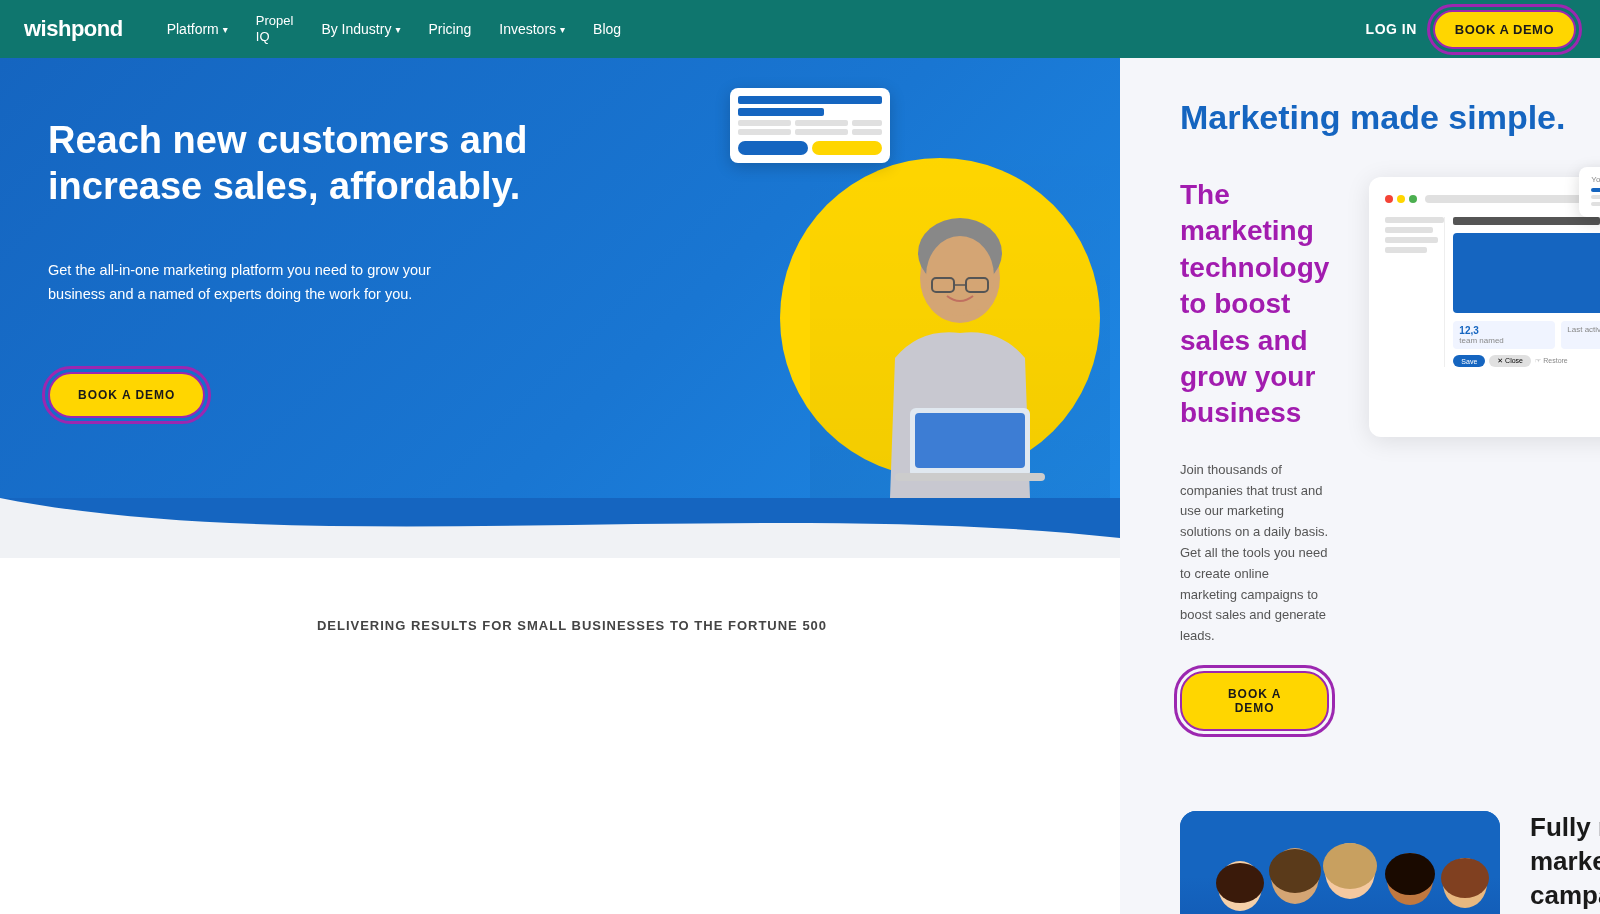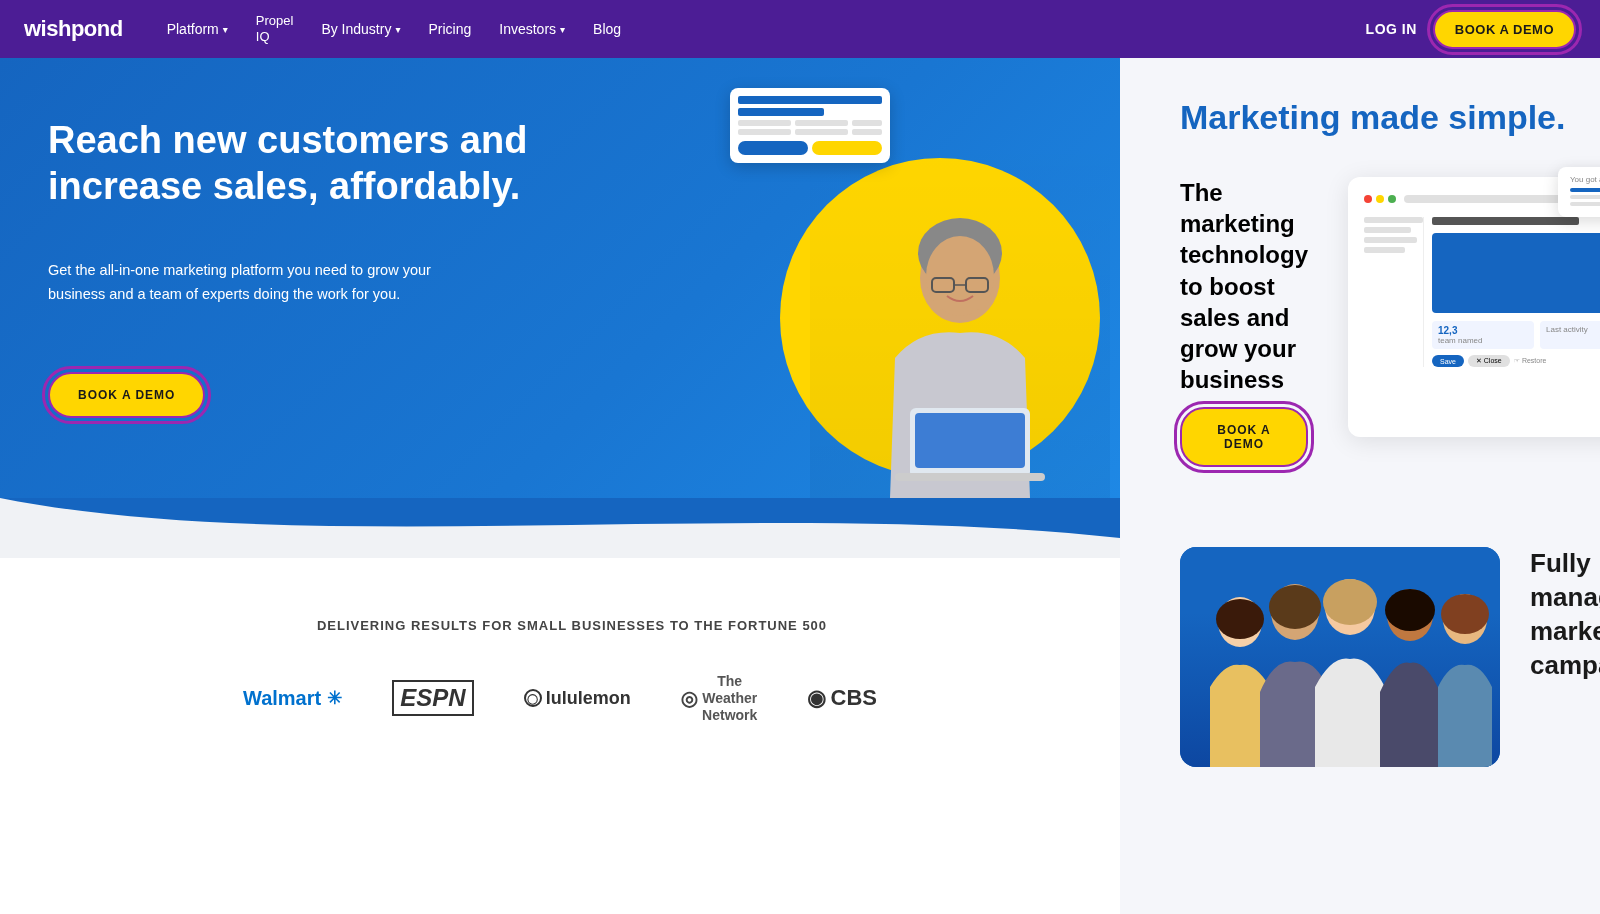--- a/index.html
+++ b/index.html
@@ -1,20 +1,20 @@
 <!DOCTYPE html>
 <html><head>
   <meta charset="utf-8">
   <style>
     * { margin: 0; padding: 0; box-sizing: border-box; }
     body { font-family: -apple-system, BlinkMacSystemFont, 'Segoe UI', Arial, sans-serif; background: #fff; width: 1600px; overflow-x: hidden; }
 
     
     .navbar {
-      display: flex; align-items: center; background: #4c1d95; height: 58px; padding: 0 24px; position: relative; z-index: 10;
+      display: flex; align-items: center; background: #0f766e; height: 58px; padding: 0 24px; position: relative; z-index: 10;
     }
     .navbar-logo { color: #fff; font-size: 22px; font-weight: 700; letter-spacing: -0.5px; margin-right: 32px; }
     .nav-links { display: flex; align-items: center; gap: 4px; }
     .nav-link {
       color: #fff; font-size: 14px; font-weight: 500; padding: 8px 12px; cursor: pointer; display: flex; align-items: center; gap: 4px; text-decoration: none;
     }
     .nav-link .chevron { font-size: 10px; }
     .nav-propeliq { color: #fff; font-size: 14px; font-weight: 500; padding: 8px 12px; cursor: pointer; line-height: 1.2; justify-content: flex-end; }
     .nav-right { margin-left: auto; display: flex; align-items: center; gap: 16px; }
     .nav-login { color: #fff; font-size: 14px; font-weight: 700; cursor: pointer; letter-spacing: 0.5px; }
@@ -64,21 +64,21 @@
     .section-marketing-simple {
       padding: 40px 60px 20px 60px; background: #f5f6fa;
     }
     .marketing-simple-title { font-size: 34px; font-weight: 800; color: #1565c0; margin-bottom: 0; }
 
     
     .boost-section {
       display: flex; align-items: flex-start; padding: 20px 60px 40px 60px; gap: 40px; background: #f5f6fa;
     }
     .boost-left { flex: 1; }
-    .boost-title { font-size: 24px; font-weight: 800; color: #000000; line-height: 1.3; margin-bottom: 12px; }
+    .boost-title { font-size: 28px; font-weight: 800; color: #a21caf; line-height: 1.3; margin-bottom: 28px; }
     .boost-desc { font-size: 13px; color: #555; line-height: 1.6; margin-bottom: 24px; }
     .btn-book-demo-boost {
       background: #FFD600; color: #1a1a1a; font-size: 12px; font-weight: 700; border: 2.5px solid #9C27B0; border-radius: 24px; padding: 14px 24px; cursor: pointer; letter-spacing: 1px; text-transform: uppercase;
     }
     .boost-right { flex: 0 0 360px; }
     .dashboard-mockup {
       background: #fff; border-radius: 12px; box-shadow: 0 4px 24px rgba(0,0,0,0.1); padding: 16px; position: relative; min-height: 260px;
     }
     .dash-top-bar { display: flex; gap: 8px; align-items: center; margin-bottom: 12px; }
     .dash-dots { display: flex; gap: 4px; }
@@ -177,21 +177,21 @@
   </div>
 </nav>
 
 <div class="page-layout">
 
   <div class="left-col">
 
     <div class="hero">
       <div class="hero-left">
         <h1 class="hero-title">Reach new customers and increase sales, affordably.</h1>
-        <p class="hero-subtitle">Get the all-in-one marketing platform you need to grow your business and a team of experts doing the work for you.</p>
+        <p class="hero-subtitle">Get the all-in-one marketing platform you need to grow your business and a named of experts doing the work for you.</p>
         <button class="btn-book-demo-hero highlight-outline">BOOK A DEMO</button>
       </div>
       <div class="hero-image-area">
 
         <div class="hero-circle"></div>
 
         <div class="hero-mockup">
           <div class="mockup-bar"></div>
           <div class="mockup-bar short"></div>
           <div class="mockup-row">
@@ -236,58 +236,33 @@
     </div>
 
     <div style="background: #1565c0; position: relative;">
       <svg viewBox="0 0 740 60" preserveAspectRatio="none" style="display:block; height:60px; width:100%;">
         <path d="M0,0 C200,60 500,0 740,40 L740,60 L0,60 Z" fill="#f0f2f5"></path>
       </svg>
     </div>
 
     <div class="lower-left">
       <p class="delivering-title">DELIVERING RESULTS FOR SMALL BUSINESSES TO THE FORTUNE 500</p>
-      <div class="logos-row">
-
-        <div class="logo-item logo-walmart">
-          <span>Walmart</span>
-          <span style="font-size:18px;">✳</span>
-        </div>
-
-        <div class="logo-item logo-espn">
-          <span>ESPN</span>
-        </div>
-
-        <div class="logo-item logo-lulu">
-          <span style="width:18px; height:18px; border:2px solid #333; border-radius:50%; display:inline-flex; align-items:center; justify-content:center; font-size:10px;">◯</span>
-          <span>lululemon</span>
-        </div>
-
-        <div class="logo-item logo-weather">
-          <span style="font-size:20px; color:#444;">◎</span>
-          <span style="font-size:14px; font-weight:600; color:#555; line-height:1.2;">The<br>Weather<br>Network</span>
-        </div>
-
-        <div class="logo-item logo-cbs">
-          <span style="font-size:22px;">◉</span>
-          <span style="font-size:22px; font-weight:700;">CBS</span>
-        </div>
-      </div>
     </div>
   </div>
 
   <div class="right-col">
 
     <div class="section-marketing-simple">
       <h2 class="marketing-simple-title">Marketing made simple.</h2>
     </div>
 
     <div class="boost-section">
       <div class="boost-left">
         <h3 class="boost-title">The marketing technology to boost sales and grow your business</h3>
+        <p class="boost-desc">Join thousands of companies that trust and use our marketing solutions on a daily basis. Get all the tools you need to create online marketing campaigns to boost sales and generate leads.</p>
         <button class="btn-book-demo-boost highlight-outline">BOOK A DEMO</button>
       </div>
       <div class="boost-right">
         <div style="position: relative; padding-right: 50px;">
           <div class="dashboard-mockup">
 
             <div class="dash-top-bar">
               <div class="dash-dots">
                 <div class="dash-dot red"></div>
                 <div class="dash-dot yellow"></div>

